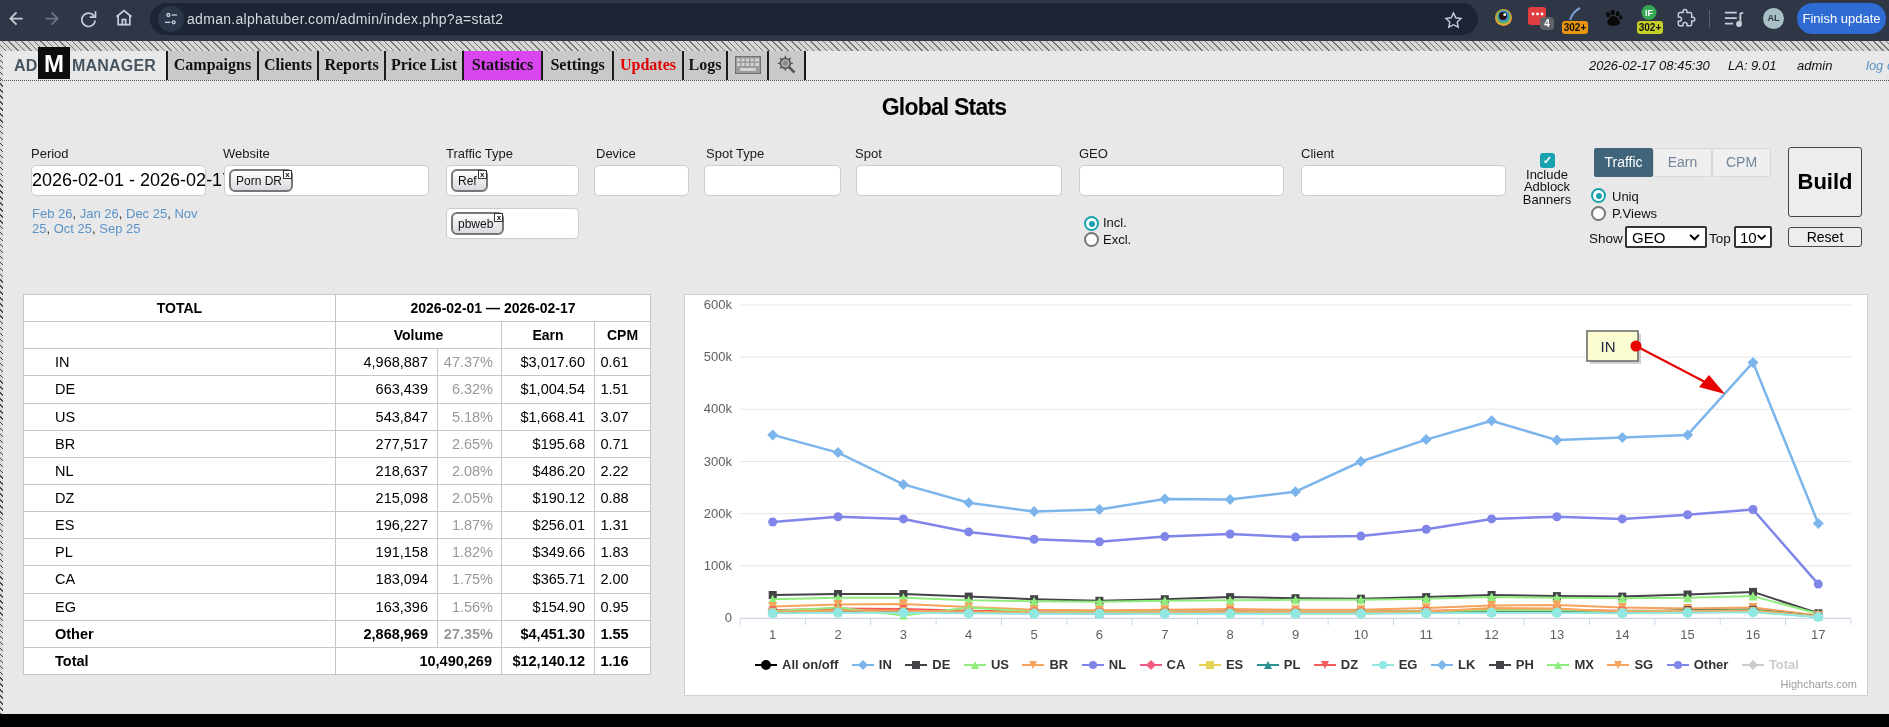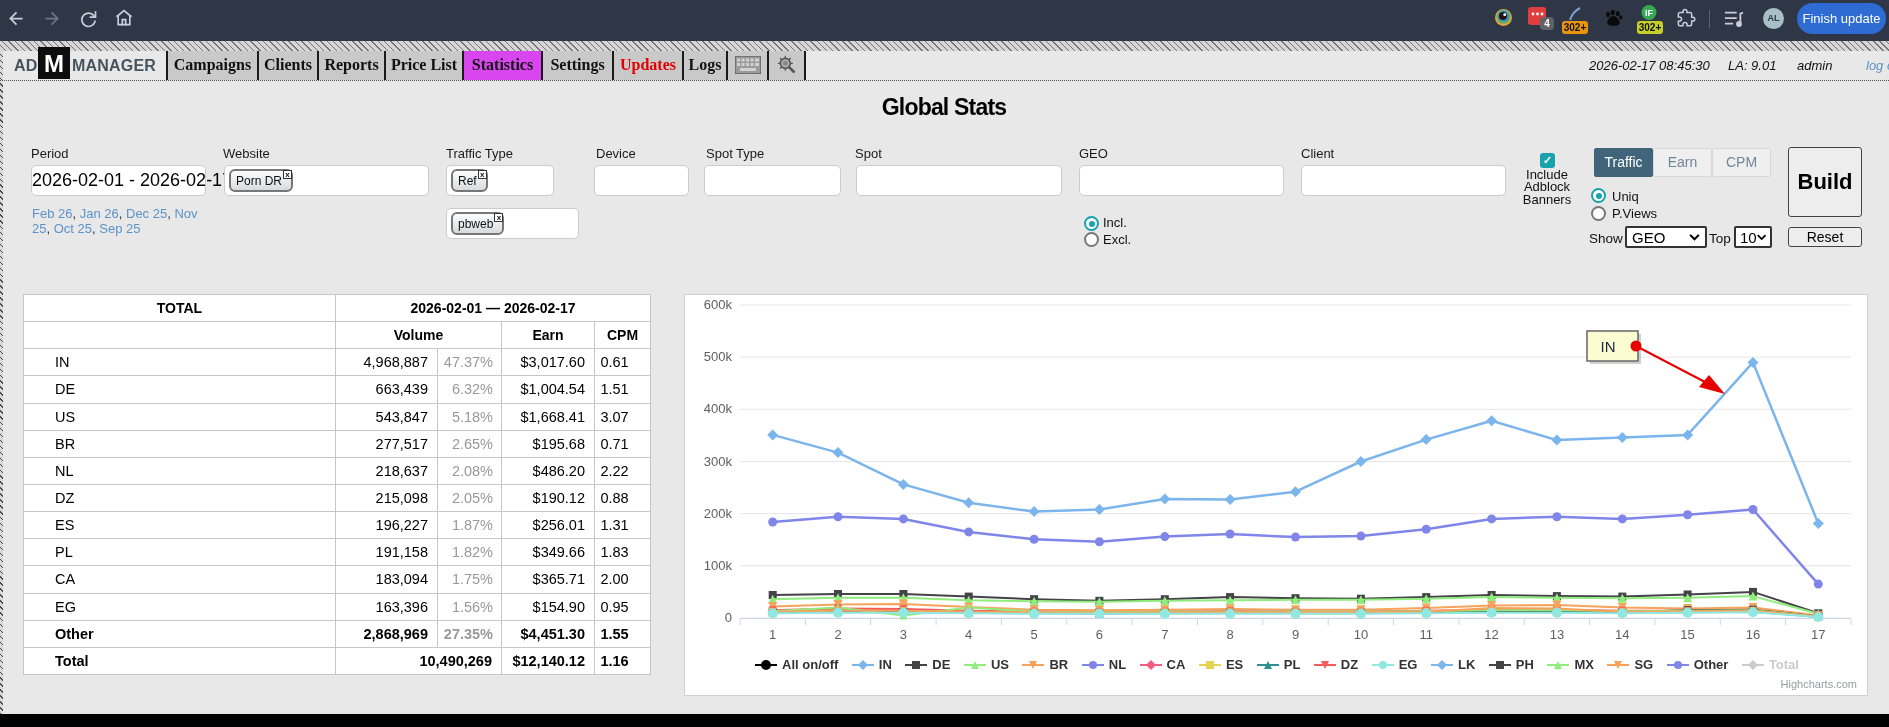--- a/index.html
+++ b/index.html
@@ -115,20 +115,34 @@
     </svg>
   <svg class="bicon" style="left:78px;top:8px" width="20" height="20" viewBox="0 0 24 24" fill="none" stroke="#c8ced9" stroke-width="2">
     <path d="M20 11A8 8 0 1 0 20.6 15"></path>
       <path d="M21 4v7h-7" fill="none"></path>
     </svg>
   <svg class="bicon" style="left:114px;top:8px" width="20" height="20" viewBox="0 0 24 24" fill="none" stroke="#c8ced9" stroke-width="2">
     <path d="M3 10.5L12 3l9 7.5"></path>
       <path d="M5 9v11h14V9"></path>
       <path d="M10 21v-7h4v7"></path>
     </svg>
+  <div id="urlbar">
+    <div id="tunec">
+        <svg style="left:5px;top:5px" width="16" height="16" viewBox="0 0 24 24" fill="none" stroke="#c8ced9" stroke-width="2">
+          <circle cx="8" cy="6" r="2.2"></circle>
+      <path d="M13 6h8"></path>
+          <circle cx="16" cy="17" r="2.2"></circle>
+          <path d="M3 17h8"></path>
+        </svg>
+      </div>
+    <div id="urltext">adman.alphatuber.com/admin/index.php?a=stat2</div>
+    <svg style="position:absolute;left:1294px;top:8px" width="19" height="19" viewBox="0 0 24 24" fill="none" stroke="#c8ced9" stroke-width="1.8">
+      <path d="M12 2.5l2.9 6 6.6.9-4.8 4.6 1.2 6.5-5.9-3.2-5.9 3.2 1.2-6.5L2.5 9.4l6.6-.9z"></path>
+      </svg>
+  </div>
   <svg style="left:1495px;top:9px" width="17" height="17" viewBox="0 0 17 17">
     <circle cx="8.5" cy="8.5" r="8.5" fill="#e8a33d"></circle>
     <circle cx="8.5" cy="7.8" r="7" fill="#58b257"></circle>
     <circle cx="8.5" cy="7.2" r="5.6" fill="#3f8fd8"></circle>
     <circle cx="8" cy="7" r="4" fill="#27140e"></circle>
       <circle cx="9.7" cy="5.7" r="1.4" fill="#fff"></circle>
     </svg>
   <svg style="left:1528px;top:7px" width="18" height="18" viewBox="0 0 18 18">
     <rect width="18" height="18" rx="3" fill="#e03e3e"></rect>
     <circle cx="5" cy="7" r="1.4" fill="#fff"></circle>
@@ -229,21 +243,21 @@
     <div class="lab" style="left:706px;top:95px">Spot Type</div>
     <div class="lab" style="left:855px;top:95px">Spot</div>
     <div class="lab" style="left:1079px;top:95px">GEO</div>
     <div class="lab" style="left:1301px;top:95px">Client</div>
 
     <div class="inp" style="left:31px;top:114px;width:175px;font-size:18px;line-height:29px;
       text-align:center;color:#000;white-space:nowrap;">2026-02-01 - 2026-02-17</div>
     <div class="inp" style="left:224px;top:114px;width:205px;">
       <span class="tag">Porn DR<span class="tagx">x</span></span>
       </div>
-    <div class="inp" style="left:446px;top:114px;width:108px;padding-left:10px;">
+    <div class="inp" style="left:446px;top:114px;width:133px;padding-left:10px;">
       <span class="tag">Ref<span class="tagx">x</span></span>
       </div>
     <div class="inp" style="left:446px;top:157px;width:133px;">
       <span class="tag">pbweb<span class="tagx">x</span></span>
       </div>
     <div class="inp" style="left:594px;top:114px;width:95px;"></div>
     <div class="inp" style="left:704px;top:114px;width:137px;"></div>
     <div class="inp" style="left:856px;top:114px;width:206px;"></div>
     <div class="inp" style="left:1079px;top:114px;width:205px;"></div>
     <div class="inp" style="left:1301px;top:114px;width:205px;"></div>

